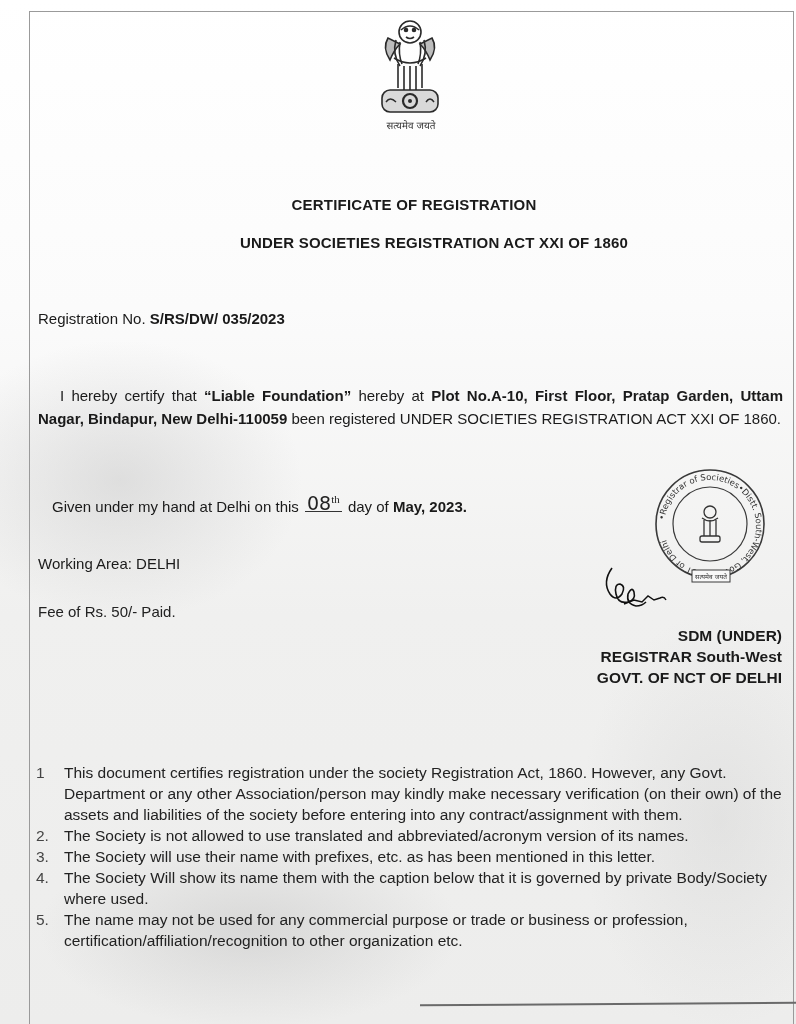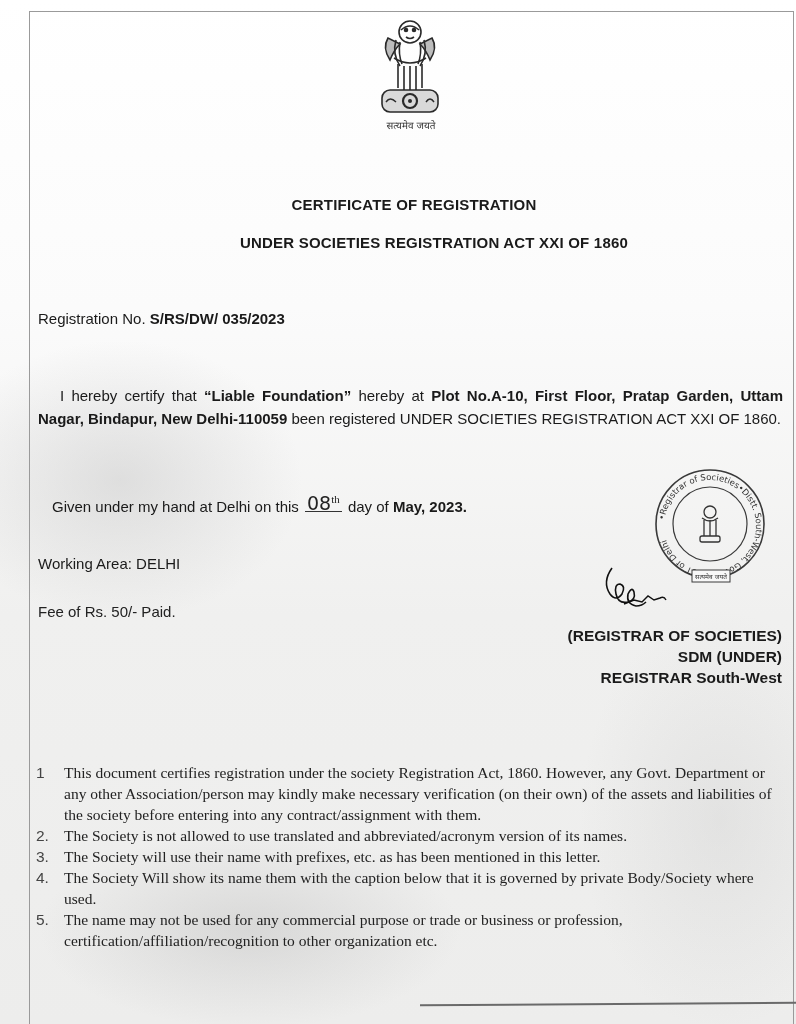--- a/index.html
+++ b/index.html
@@ -51,21 +51,21 @@
   .signblock {
     position: absolute; right: 14px; top: 625px; text-align: right;
     font-weight: bold; font-size: 15.5px; line-height: 21px;
   }
   .notes {
     position: absolute; left: 36px; top: 762px; width: 752px;
     font-size: 15.5px; line-height: 21px; color: #222;
   }
   .note { display: flex; }
   .note .num { width: 28px; flex: none; color: #444; }
-  .note .txt { flex: 1; font-family: Liberation Serif, serif; }
+  .note .txt { flex: 1; }
   .bottom-rule {
     position: absolute; left: 420px; top: 1003px; width: 376px; height: 2px; background: #6a6a6a;
     transform: rotate(-0.4deg);
   }
 </style>
 </head>
 <body>
 
 <div class="paper"></div>
 <div class="frame"></div>
@@ -139,23 +139,23 @@
   <rect x="42" y="104" width="38" height="12" fill="#f8f8f8" stroke="#3a3a3a" stroke-width="1"></rect>
   <text x="61" y="113" text-anchor="middle" font-family="DejaVu Serif, serif" font-size="6.5" fill="#333">सत्यमेव जयते</text>
 </svg>
 
 <svg class="signature" viewBox="0 0 90 70">
   <path d="M14 10 q-10 14 -2 26 q6 8 12 0 q4 -8 -2 -10 q-6 0 -4 10 q2 10 12 8 q8 -2 6 -10 q-2 -6 -6 2 q-2 10 8 12 q6 0 10 -4" fill="none" stroke="#111" stroke-width="1.6"></path>
   <path d="M26 46 l10 -4 l8 2 l6 -6 l6 4 l6 -2 q4 -2 6 2" fill="none" stroke="#111" stroke-width="1.4"></path>
 </svg>
 
 <div class="signblock">
-  <div>(REGISTRAR OF SOCIETIES)</div>
   <div>SDM (UNDER)</div>
   <div>REGISTRAR South-West</div>
+  <div>GOVT. OF NCT OF DELHI</div>
 </div>
 
 <div class="notes">
   <div class="note">
     <span class="num">1</span>
     <span class="txt">This document certifies registration under the society Registration Act, 1860. However, any Govt. Department or any other Association/person may kindly make necessary verification (on their own) of the assets and liabilities of the society before entering into any contract/assignment with them.</span>
   </div>
   <div class="note">
     <span class="num">2.</span>
     <span class="txt">The Society is not allowed to use translated and abbreviated/acronym version of its names.</span>

